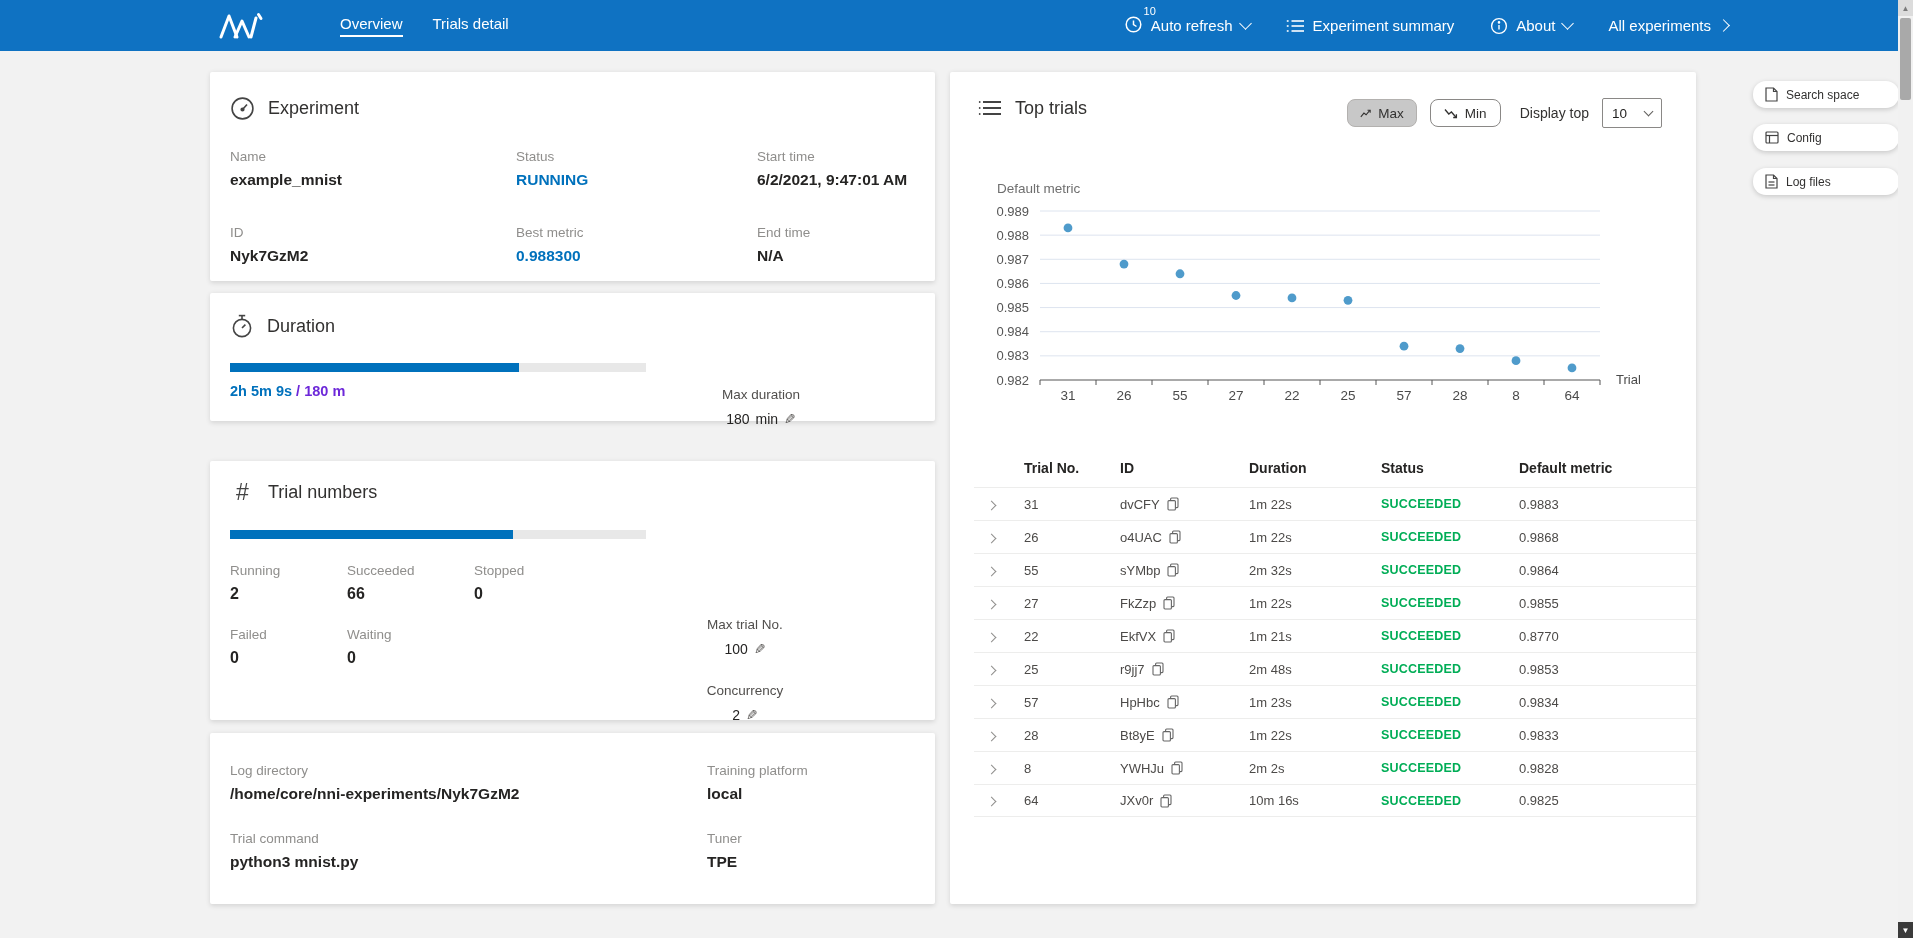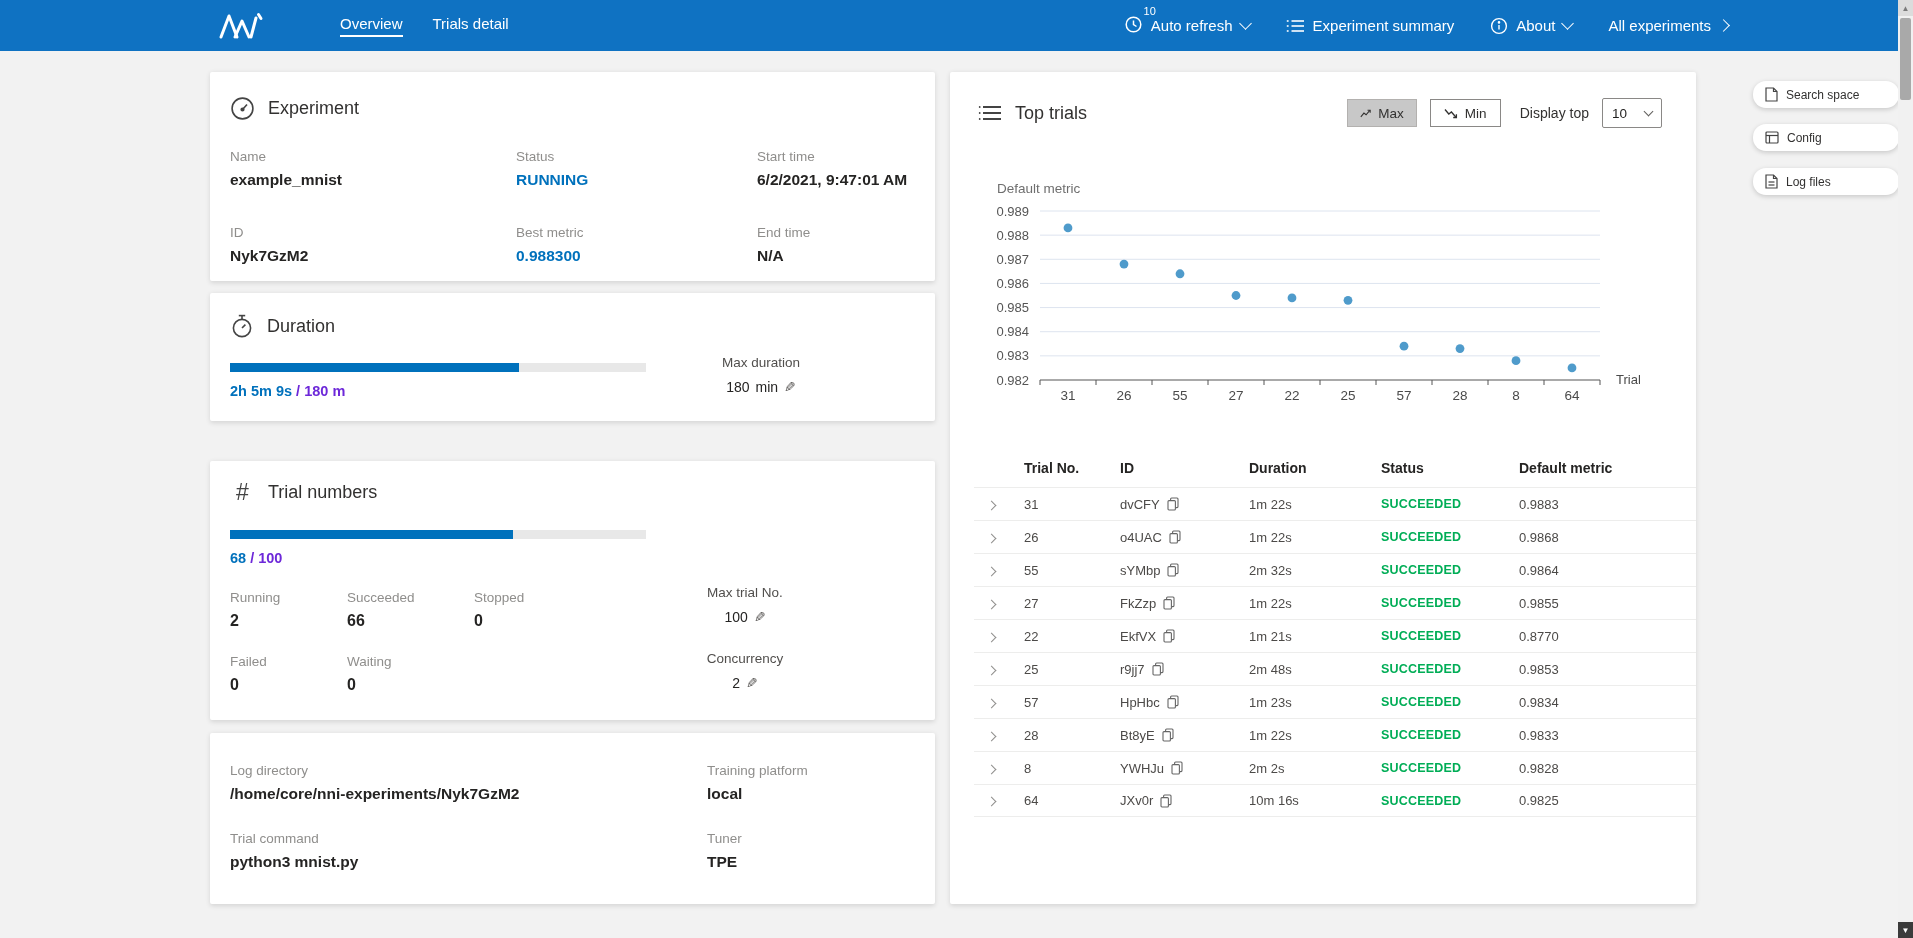--- a/index.html
+++ b/index.html
@@ -39,29 +39,29 @@
   .f-value.accent{ color:#0071bc; }
   #exp-fields{ display:grid; grid-template-columns:286px 241px 1fr; row-gap:36px; margin-top:28px; padding-left:0px; }
   #info-fields{ display:grid; grid-template-columns:477px 1fr; row-gap:28px; }
   
   .progress-track{ width:416px; height:9px; background:#e8e8e8; margin-left:0px; }
   .progress-fill{ height:100%; background:#0071bc; }
   .progress-text{ margin-top:11px; font-size:14.5px; font-weight:700; }
   .progress-text .done{ color:#0071bc; }
   .progress-text .total{ color:#6d28d9; font-weight:700; }
   .edit-block{ position:absolute; text-align:center; }
-  .edit-label{ font-size:13.5px; color:#514f4d; margin-bottom:9px; }
+  .edit-label{ font-size:13.5px; color:#514f4d; margin-bottom:9px;margin-top:32px; }
   .edit-value{ font-size:14px; color:#252423; display:flex; align-items:center; justify-content:center; gap:6px;}
   .pencil{ display:inline-block; transform:scaleX(-1); color:#514f4d; font-size:14px; cursor:pointer; }
   #trial-stats{ display:grid; grid-template-columns:117px 127px 1fr; row-gap:24px; margin-top:24px; width:440px;}
   .stat-value{ font-size:16px; font-weight:700; color:#252423; margin-top:6px; }
   
-  .tt-header{ display:flex; align-items:center; gap:13px; }
+  .tt-header{ display:flex; gap:13px; }
   .btn{ height:28px; display:flex; align-items:center; justify-content:center; gap:7px;
-    font-size:13.5px; color:#323130; border:1px solid #8a8886; background:#fff; border-radius:0;
+    font-size:13.5px; color:#323130; border:1px solid #8a8886; background:#fff; border-radius:8px;
     padding:0 12px; cursor:pointer; }
   .btn.selected{ background:#c8c8c8; border-color:#b3b1af; }
   .display-top-label{ font-size:14px; color:#323130; margin-left:6px; white-space:nowrap; }
   .select{ width:60px; height:30px; border:1px solid #8a8886; border-radius:2px; display:flex;
     align-items:center; justify-content:space-between; padding:0 9px; font-size:13.5px; cursor:pointer; margin-right:6px;}
   .chev-down-dark{ width:7px; height:7px; border-right:1.4px solid #605e5c; border-bottom:1.4px solid #605e5c;
     transform:rotate(45deg); margin-top:-3px; }
   
   #chart-wrap{ position:absolute; left:20px; top:105px; width:706px; height:240px; }
   
@@ -208,24 +208,20 @@
 </div>
 
 <div class="card" id="card-trials">
   <div class="card-title-row">
     <span style="font-size:23px; color:#444; line-height:1; width:25px; text-align:center;">#</span>
     <span class="card-title">Trial numbers</span>
   </div>
   <div style="margin-top:26px;">
     <div class="progress-track">
       <div class="progress-fill" id="trials-fill" style="width: 68%;"></div>
-    </div>
-    <div class="progress-text">
-      <span class="done">68</span>
-      <span class="total">/ 100</span>
     </div>
   </div>
   <div id="trial-stats">
       <div>
         <div class="f-label">Running</div>
         <div class="stat-value">2</div>
       </div>
       <div>
         <div class="f-label">Succeeded</div>
         <div class="stat-value">66</div>

